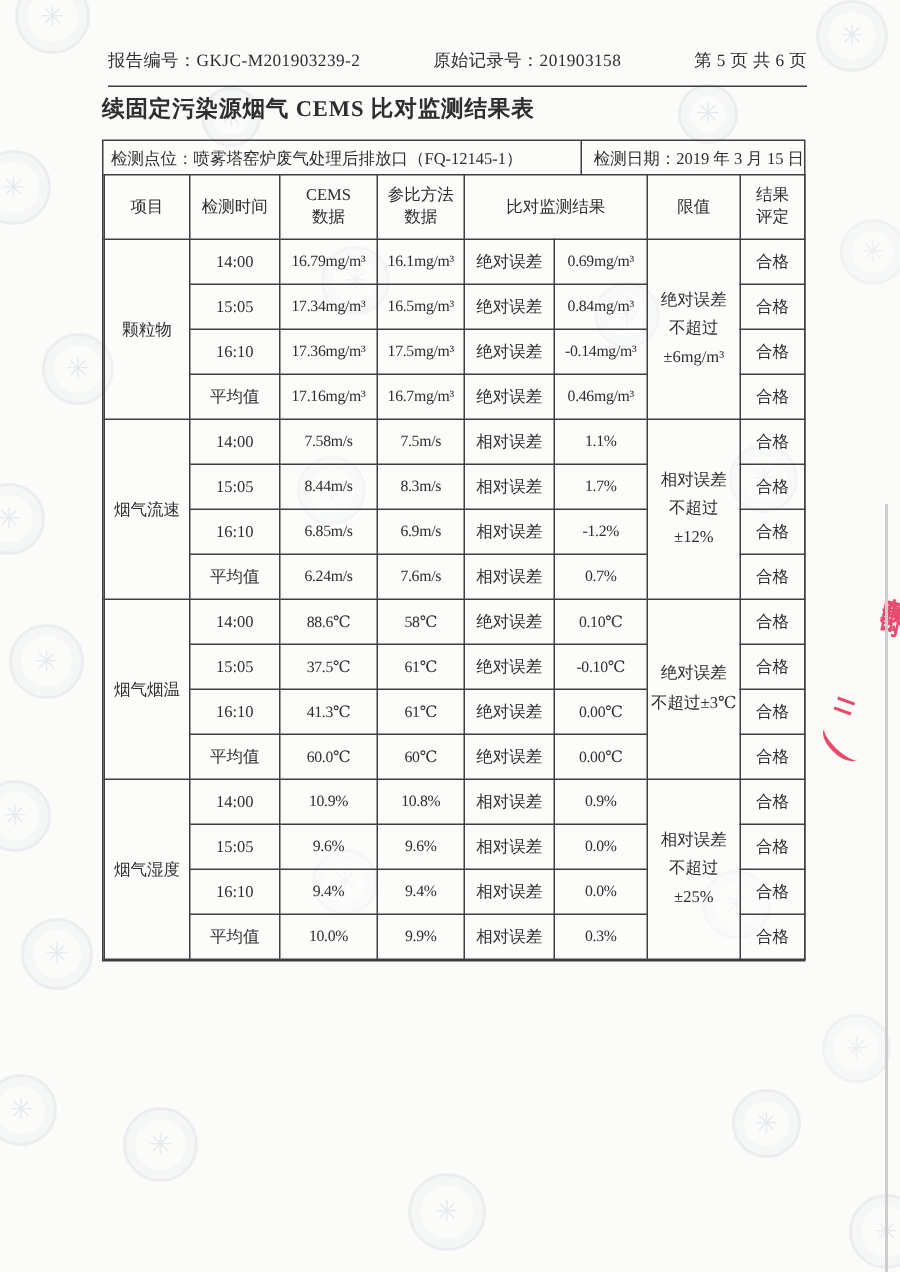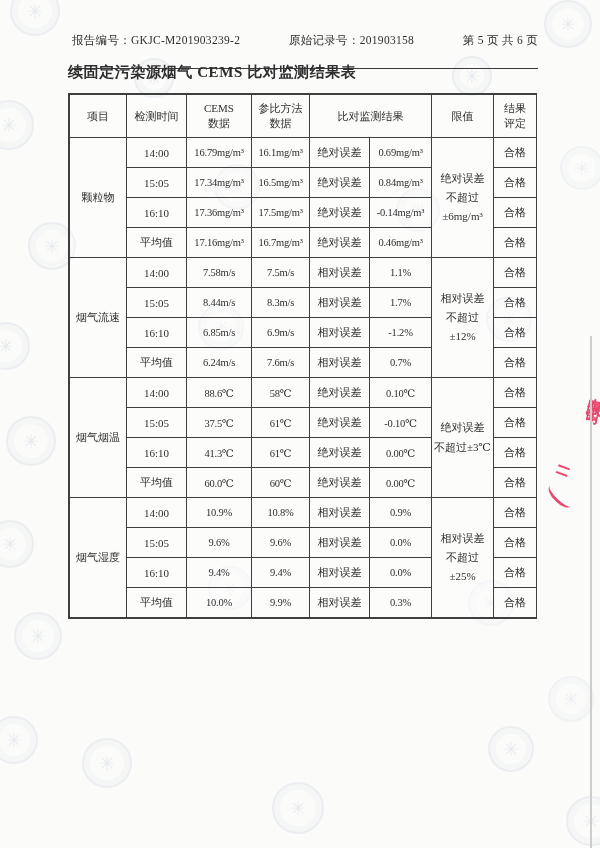--- a/index.html
+++ b/index.html
@@ -6,21 +6,21 @@
   .page {
     position:relative; width:600px; height:848px;
     background:#fbfbfa; overflow:hidden;
     font-family:"Liberation Serif","DejaVu Serif",serif;
     color:#2e2e2e;
   }
   
   .hdr {
     position:absolute; left:72px; top:33px; width:466px;
     display:flex; justify-content:space-between; align-items:baseline;
-    font-size:11.5px; border-bottom:1.2px solid #3c3c3c; padding-bottom:20px;
+    font-size:11.5px; border-bottom:1.2px solid #3c3c3c; padding-bottom:9px;
     letter-spacing:0.3px;
   }
   .hdr span { white-space:nowrap; }
   .title {
     position:absolute; left:68px; top:63px; width:467px;
     text-align:left; font-size:15px; font-weight:bold; letter-spacing:0.6px;
   }
   
   .doc-table {
     position:absolute; left:68px; top:93px; width:467px;
@@ -112,20 +112,24 @@
 
   <div class="hdr">
     <span><span>报告编号：</span><span>GKJC-M201903239-2</span></span>
     <span><span>原始记录号：</span><span>201903158</span></span>
     <span>第 5 页 共 6 页</span>
   </div>
 
   <div class="title">续固定污染源烟气 CEMS 比对监测结果表</div>
 
   <div class="doc-table">
+    <div class="info-row">
+      <div class="info-loc">检测点位：喷雾塔窑炉废气处理后排放口（FQ-12145-1）</div>
+      <div class="info-date">检测日期：2019 年 3 月 15 日</div>
+    </div>
     <table>
       <colgroup>
         <col style="width:57px">
           <col style="width:60px">
           <col style="width:65px">
           <col style="width:58px">
         <col style="width:60px">
           <col style="width:62px">
           <col style="width:62px">
           <col style="width:43px">

